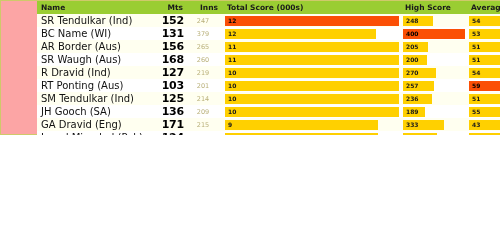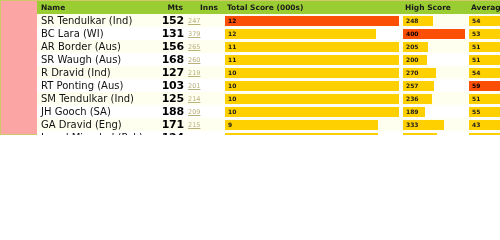--- a/index.html
+++ b/index.html
@@ -46,21 +46,21 @@
     padding-left:4px;white-space:nowrap;
   }
   td.mts{
     font-size:11px;font-weight:bold;color:#000;
     text-align:right;padding-right:4px;white-space:nowrap;
     letter-spacing:-0.2px;
     margin-top:8px;
   }
   td.inns{
     font-size:6.5px;color:#b9b07a;
-    text-align:left;padding-right:5px;white-space:nowrap;text-decoration:underline;
+    text-align:center;padding-right:5px;white-space:nowrap;
   }
   
   .barcell{position:relative;padding:0 2px;}
   .bar{
     position:relative;
     height:10px;
     background:#FFD000;
     display:flex;align-items:center;
     box-sizing:border-box;
   }
@@ -124,21 +124,21 @@
           <td class="dual">
             <div class="mini hot" style="width: 72%;">
               <span>39</span>
             </div>
             <div class="mini fifty" style="width: 66%;">
               <span>50</span>
             </div>
           </td>
         </tr>
         <tr class="pln">
-          <td class="name">BC Lara (WI)</td>
+          <td class="name">BC Name (WI)</td>
           <td class="mts">131</td>
           <td class="inns">379</td>
           <td class="barcell">
             <div class="bar" style="width: 87%;">
               <span>12</span>
             </div>
           </td>
           <td class="barcell">
             <div class="bar hot" style="width: 100%;">
               <span>400</span>
@@ -293,21 +293,21 @@
             <div class="mini" style="width: 50%;">
               <span>34</span>
             </div>
             <div class="mini fifty" style="width: 59%;">
               <span>45</span>
             </div>
           </td>
         </tr>
         <tr class="pln">
           <td class="name">JH Gooch (SA)</td>
-          <td class="mts">188</td>
+          <td class="mts">136</td>
           <td class="inns">209</td>
           <td class="barcell">
             <div class="bar" style="width: 100%;">
               <span>10</span>
             </div>
           </td>
           <td class="barcell">
             <div class="bar" style="width: 35%;">
               <span>189</span>
             </div>

